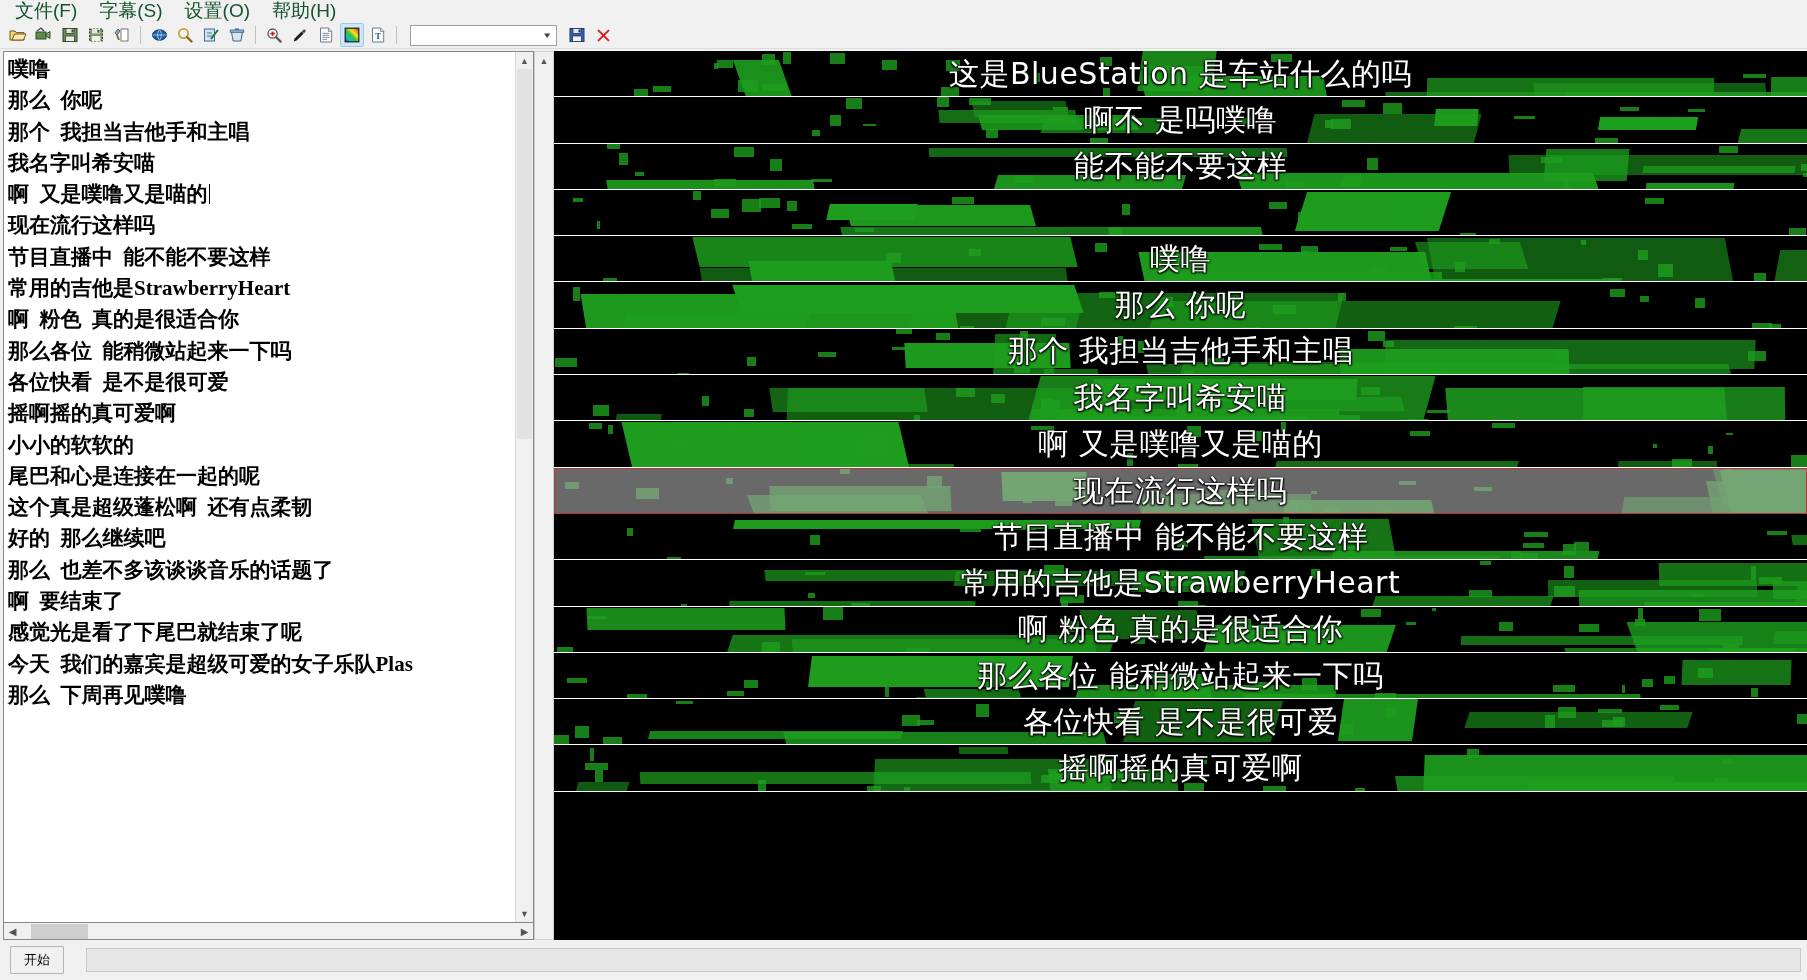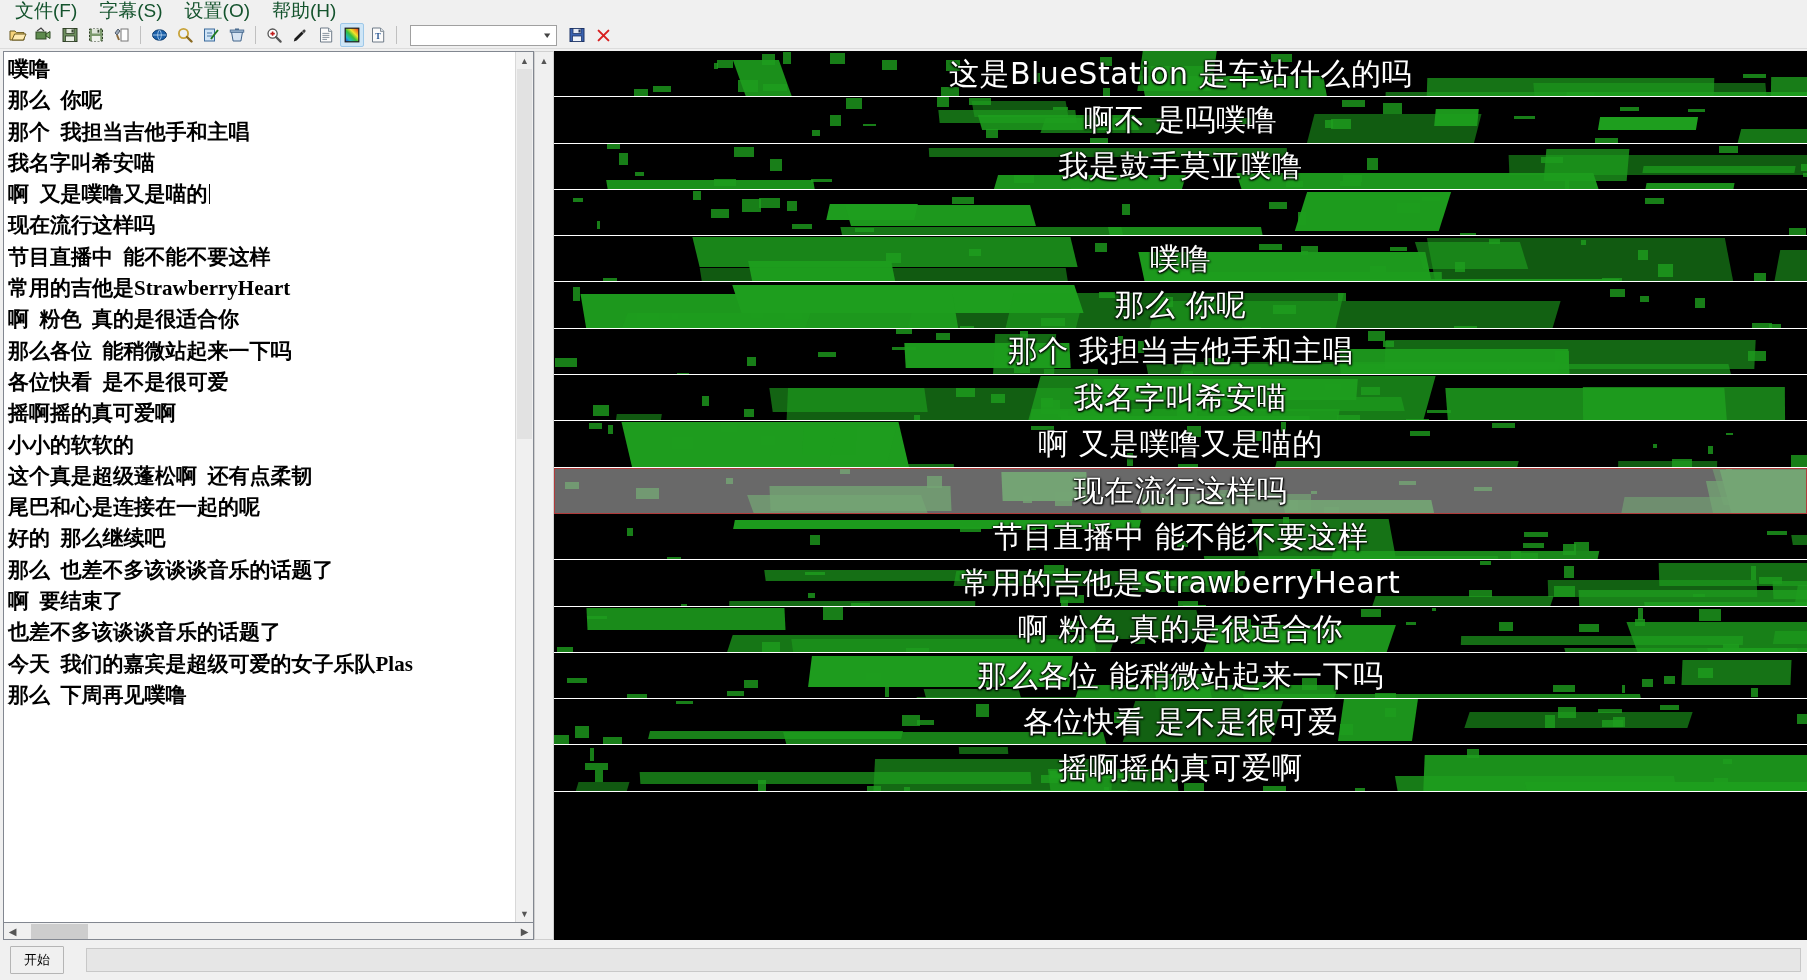--- a/index.html
+++ b/index.html
@@ -258,26 +258,26 @@
             <div class="sub-line">我名字叫希安喵</div>
             <div class="sub-line caret">啊  又是噗噜又是喵的</div>
             <div class="sub-line">现在流行这样吗</div>
             <div class="sub-line">节目直播中  能不能不要这样</div>
             <div class="sub-line">常用的吉他是StrawberryHeart</div>
             <div class="sub-line">啊  粉色  真的是很适合你</div>
             <div class="sub-line">那么各位  能稍微站起来一下吗</div>
             <div class="sub-line">各位快看  是不是很可爱</div>
             <div class="sub-line">摇啊摇的真可爱啊</div>
             <div class="sub-line">小小的软软的</div>
+            <div class="sub-line">尾巴和心是连接在一起的呢</div>
             <div class="sub-line">这个真是超级蓬松啊  还有点柔韧</div>
-            <div class="sub-line">尾巴和心是连接在一起的呢</div>
             <div class="sub-line">好的  那么继续吧</div>
             <div class="sub-line">那么  也差不多该谈谈音乐的话题了</div>
             <div class="sub-line">啊  要结束了</div>
-            <div class="sub-line">也差不多该谈谈音乐的话题了</div>
+            <div class="sub-line">感觉光是看了下尾巴就结束了呢</div>
             <div class="sub-line">今天  我们的嘉宾是超级可爱的女子乐队Plas</div>
             <div class="sub-line">那么  下周再见噗噜</div>
           </div>
 
         <div class="vscroll">
           <div class="vs-btn">▲</div>
           <div class="vs-track">
             <div class="vs-thumb"></div>
           </div>
           <div class="vs-btn">▼</div>
@@ -384,21 +384,21 @@
               <div style="position:absolute;left:63.0%;top:69.1%;width:1.5%;height:16%;background:#1e9e1e;opacity:0.8;"></div>
               <div style="position:absolute;left:80.7%;top:78.4%;width:0.3%;height:29%;background:#1e9e1e;opacity:0.8;"></div>
               <div style="position:absolute;left:93.0%;top:4.8%;width:1.5%;height:15%;background:#1e9e1e;opacity:0.8;"></div>
               <div style="position:absolute;left:5.2%;top:19.8%;width:0.7%;height:28%;background:#1e9e1e;opacity:0.8;"></div>
               <div style="position:absolute;left:12.8%;top:78.9%;width:1.7%;height:14%;background:#1e9e1e;opacity:0.8;"></div>
               <div style="position:absolute;left:4.2%;top:1.2%;width:1.1%;height:10%;background:#1e9e1e;opacity:0.8;"></div>
               <div style="position:absolute;left:20.5%;top:78.5%;width:1.7%;height:7%;background:#1e9e1e;opacity:0.8;"></div>
               <div style="position:absolute;left:17.2%;top:33.4%;width:1.0%;height:28%;background:#1e9e1e;opacity:0.8;"></div>
               <div style="position:absolute;left:99.7%;top:64.5%;width:0.8%;height:9%;background:#1e9e1e;opacity:0.8;"></div>
             </div>
-            <div class="cap">我是鼓手莫亚噗噜</div>
+            <div class="cap">能不能不要这样</div>
           </div>
           <div class="vrow">
             <div class="bg">
               <div style="position:absolute;left:21.9%;top:30.6%;width:7.0%;height:35.9%;background:#1e9e1e;transform:skewX(-12.7deg);opacity:0.99;"></div>
               <div style="position:absolute;left:23.5%;top:32.8%;width:14.8%;height:46.1%;background:#1e9e1e;transform:skewX(15.6deg);opacity:0.96;"></div>
               <div style="position:absolute;left:44.5%;top:81.4%;width:12.2%;height:89.8%;background:#1e9e1e;transform:skewX(11.2deg);opacity:0.89;"></div>
               <div style="position:absolute;left:23.0%;top:80.9%;width:22.4%;height:34.3%;background:#1e9e1e;transform:skewX(11.9deg);opacity:0.74;"></div>
               <div style="position:absolute;left:59.6%;top:5.4%;width:11.5%;height:85.5%;background:#1e9e1e;transform:skewX(-17.5deg);opacity:0.98;"></div>
               <div style="position:absolute;left:1.5%;top:18.1%;width:0.8%;height:8%;background:#1e9e1e;opacity:0.8;"></div>
               <div style="position:absolute;left:19.0%;top:75.4%;width:1.6%;height:11%;background:#1e9e1e;opacity:0.8;"></div>

